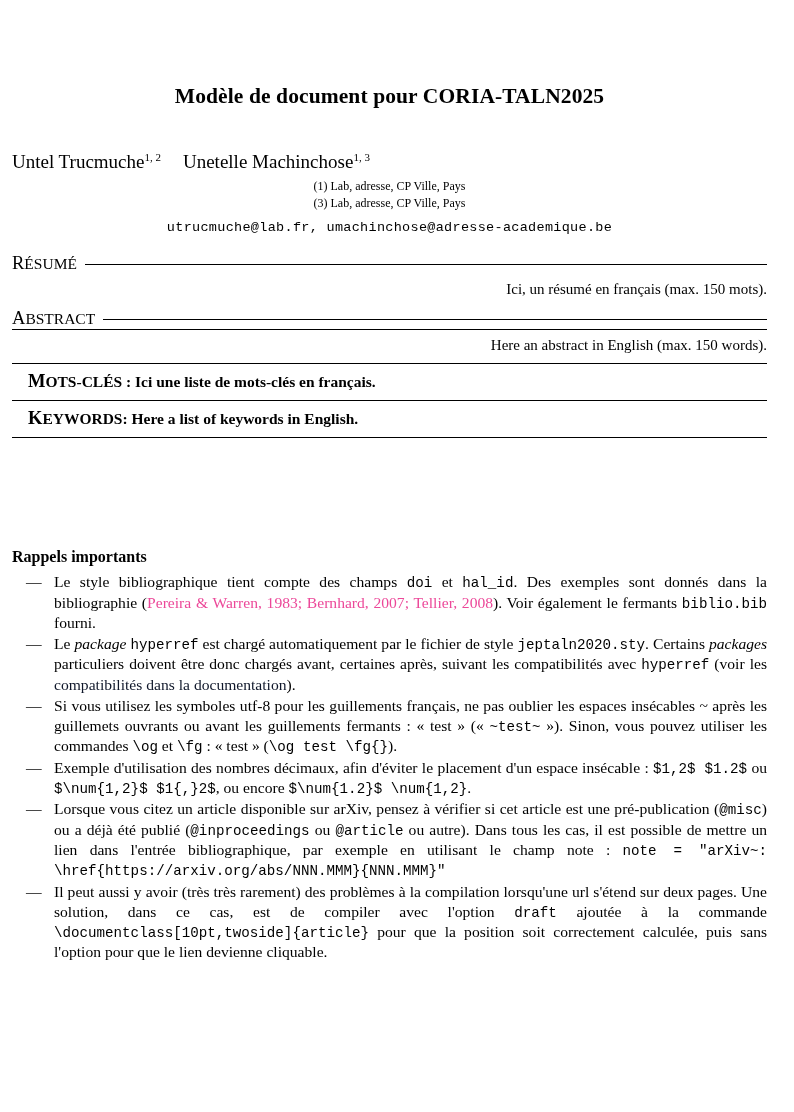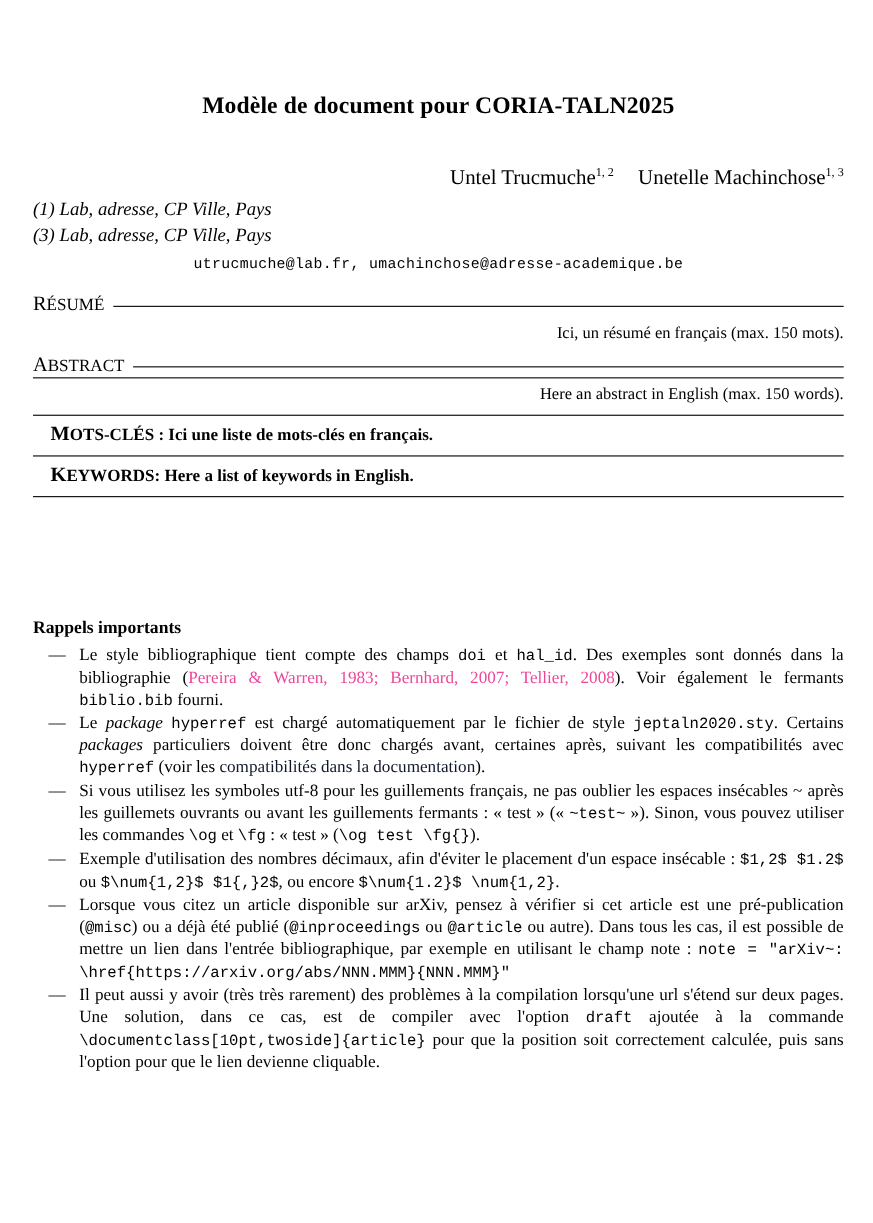--- a/index.html
+++ b/index.html
@@ -12,50 +12,50 @@
     height: 1112px;
     font-family: "Liberation Serif", serif;
     color: #000000;
     position: relative;
     overflow: hidden;
   }
   .page {
     width: 794px;
     height: 801px;
     box-sizing: border-box;
-    padding: 62px 27px 0 30px;
+    padding: 62px 27px 0 12px;
     position: relative;
   }
   .title {
     text-align: center;
     font-size: 21.5px;
     font-weight: bold;
     font-family: "Liberation Serif", serif;
     margin-top: 22px;
     letter-spacing: 0.1px;
   }
   .authors {
-    text-align: right;
+    text-align: left;
     font-size: 19px;
     margin-top: 42px;
     font-family: "Liberation Serif", serif;
   }
   .authors .gap {
     display: inline-block;
     width: 22px;
   }
   .authors sup {
     font-size: 11px;
     vertical-align: super;
   }
   .affil {
-    font-size: 17px;
+    text-align: center;
+    font-size: 12px;
     line-height: 1.38;
     margin-top: 5px;
-    font-style: italic;
   }
   .emails {
     text-align: center;
     font-family: "Liberation Mono", monospace;
     font-size: 13.5px;
     margin-top: 9px;
     letter-spacing: 0.3px;
   }
 
   

